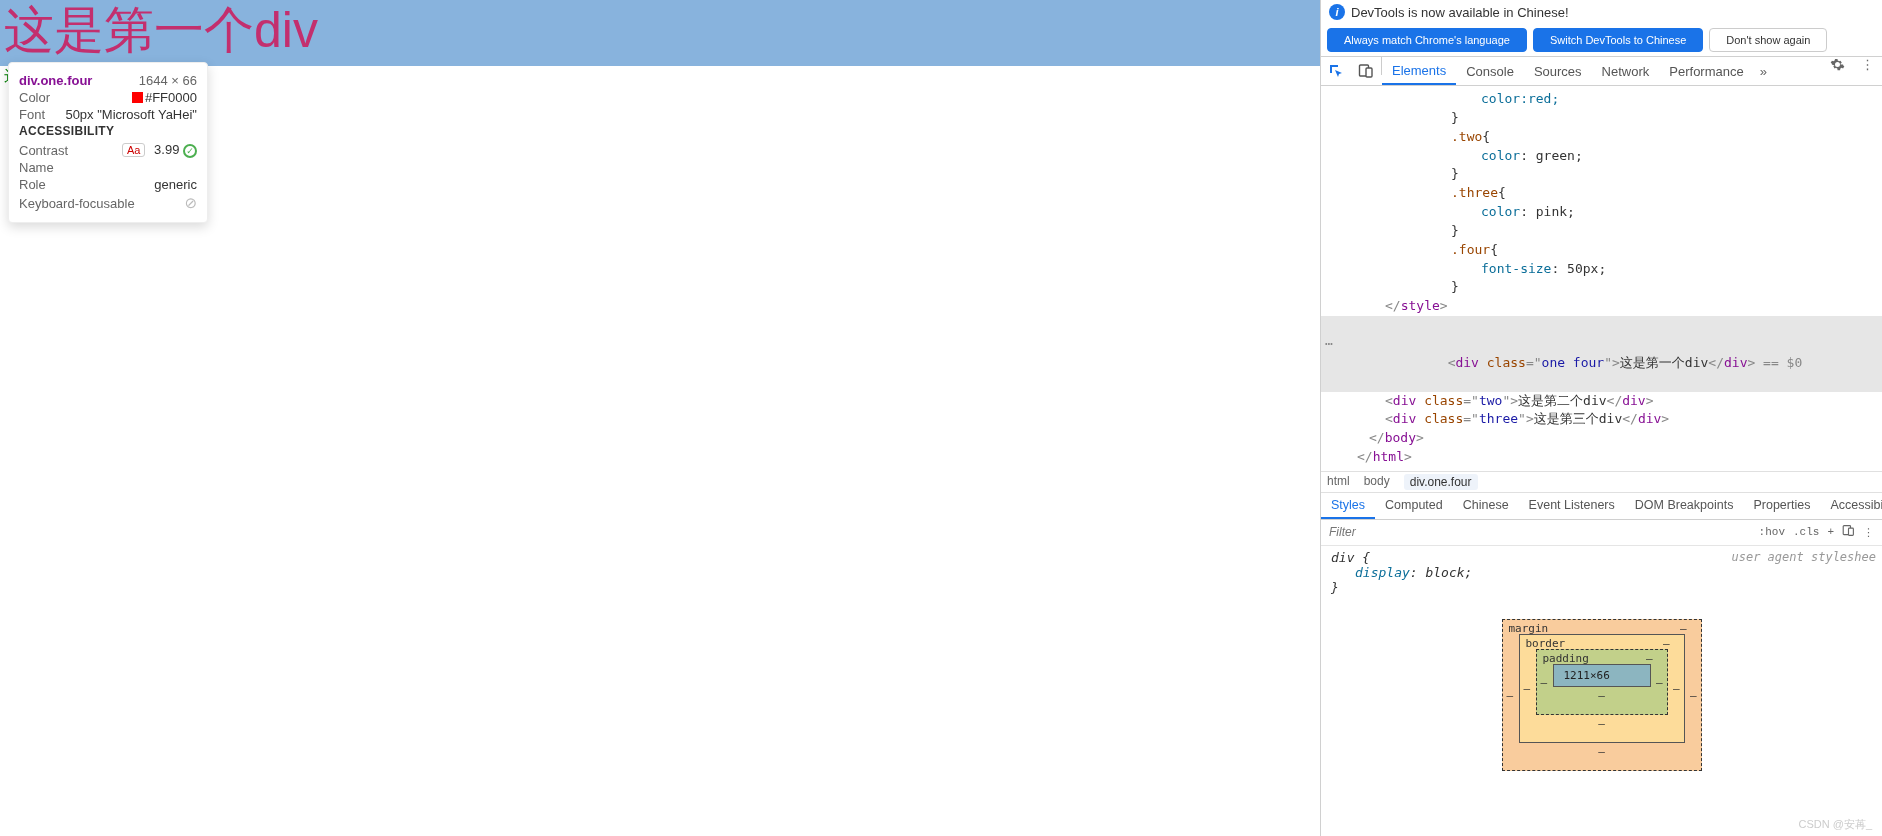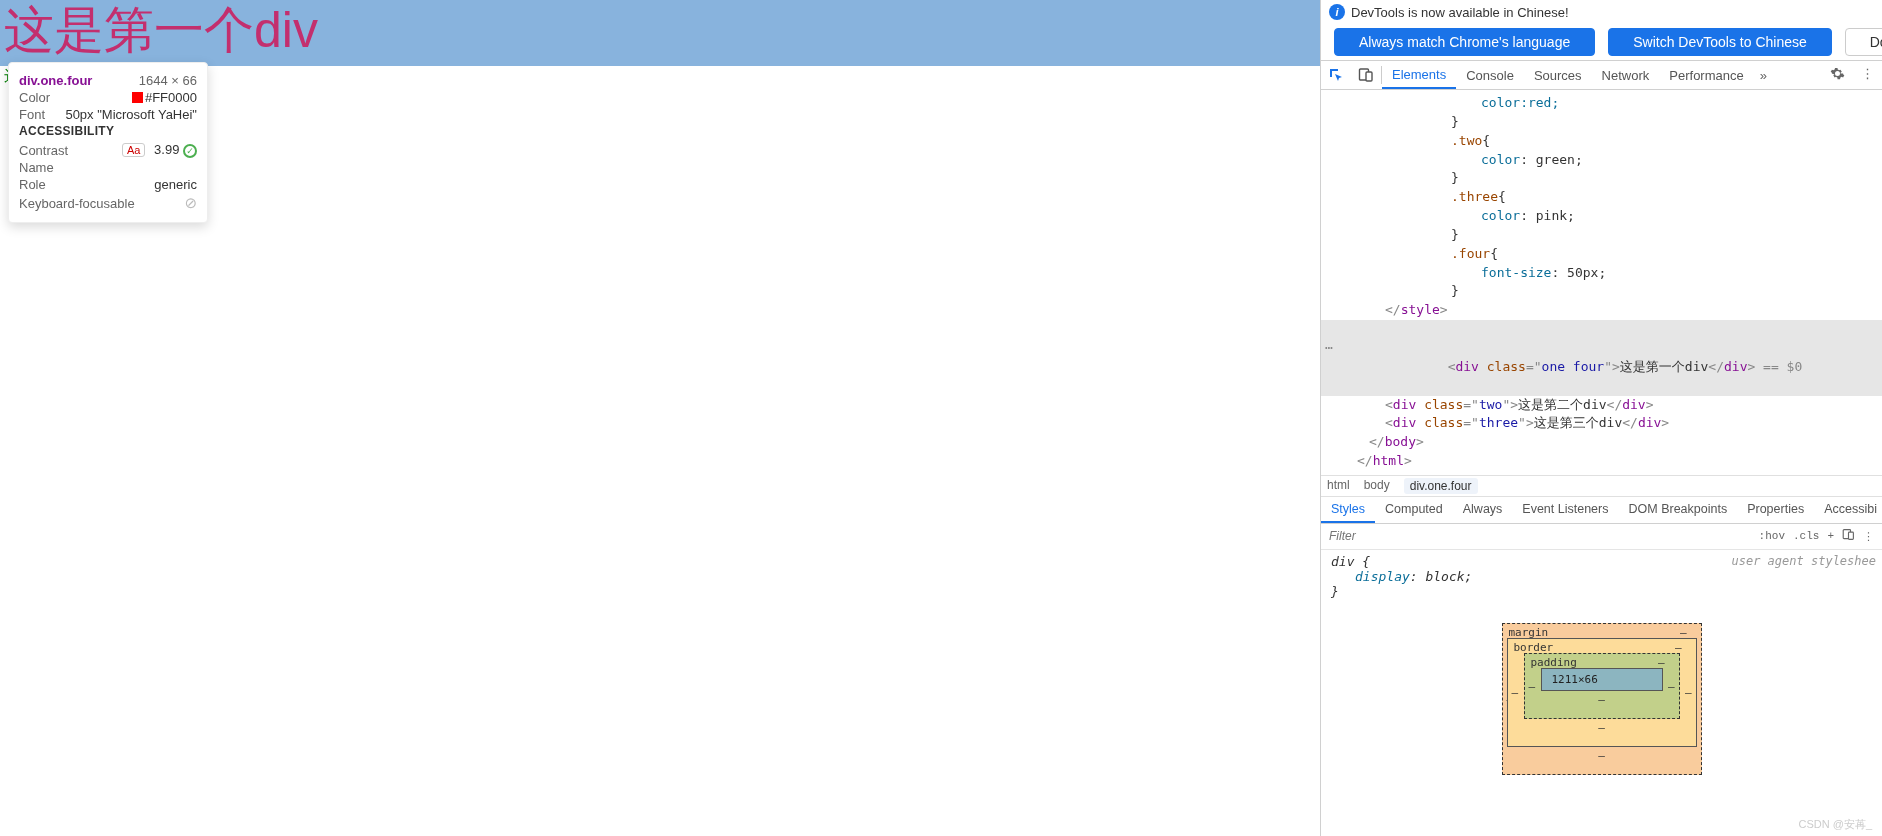--- a/index.html
+++ b/index.html
@@ -15,24 +15,24 @@
   .swatch { display: inline-block; width: 11px; height: 11px; background: #ff0000; margin-right: 2px; vertical-align: -1px; }
   .aa { display: inline-block; border: 1px solid #ccc; border-radius: 3px; padding: 0 4px; color: #c00; font-size: 11px; margin-right: 5px; }
   .check { width: 14px; height: 14px; border-radius: 50%; border: 2px solid #4caf50; display: inline-flex; align-items: center; justify-content: center; color: #4caf50; font-size: 9px; }
   .ban { color: #bbb; font-size: 15px; }
   .gray { color: #666; }
 
   .devtools { width: 562px; border-left: 1px solid #d0d0d0; display: flex; flex-direction: column; background: #fff; }
   .banner { padding: 4px 8px; font-size: 13px; color: #333; display: flex; align-items: center; gap: 6px; }
   .info-icon { width: 16px; height: 16px; border-radius: 50%; background: #1a73e8; color: #fff; display: inline-flex; align-items: center; justify-content: center; font-size: 11px; font-weight: bold; font-style: italic; }
   .btnrow { padding: 4px 6px; display: flex; gap: 6px; }
-  .btn { border-radius: 4px; padding: 5px 24px; font-size: 14px; cursor: pointer; border: 1px solid transparent; white-space: nowrap; margin-left: 7px; }
+  .btn { border-radius: 4px; padding: 5px 16px; font-size: 11px; cursor: pointer; border: 1px solid transparent; white-space: nowrap; }
   .btn.pri { background: #1a73e8; color: #fff; border-color: #1a73e8; }
   .btn.sec { background: #fff; color: #333; border-color: #ccc; }
-  .toolbar { display: flex; align-items: center; border-top: 1px solid #d0d0d0; border-bottom: 1px solid #d0d0d0; height: 30px; }
+  .toolbar { display: flex; border-top: 1px solid #d0d0d0; border-bottom: 1px solid #d0d0d0; height: 30px; }
   .tb-icon { width: 30px; height: 28px; display: inline-flex; align-items: center; justify-content: center; color: #555; cursor: pointer; }
   .tb-icon.active { color: #1a73e8; }
   .tabs { display: flex; flex: 1; height: 100%; align-items: center; }
   .tab { padding: 0 10px; height: 100%; display: flex; align-items: center; color: #555; cursor: pointer; font-size: 13px; }
   .tab.active { color: #1a73e8; border-bottom: 2px solid #1a73e8; }
   .more-icon { margin: 0 6px; color: #666; cursor: pointer; }
   .overflow { width: 60px; display: flex; justify-content: space-around; color: #666; }
 
   .dom { font-family: Consolas, monospace; font-size: 13px; padding: 4px 0; line-height: 1.45; flex: 0 0 auto; overflow: hidden; }
   .dom .ln { padding-left: 40px; white-space: pre; }
@@ -56,21 +56,21 @@
   .filter-row { display: flex; border-bottom: 1px solid #e5e5e5; height: 26px; align-items: center; }
   .filter-input { flex: 1; border: none; padding: 0 8px; font-size: 12px; color: #888; outline: none; font-style: italic; }
   .ftools { display: flex; gap: 8px; padding: 0 8px; color: #666; font-size: 11px; font-family: Liberation Mono, monospace; align-items: center; }
   .ftools span { cursor: pointer; }
   .rule { font-family: Consolas, monospace; font-size: 13px; padding: 4px 10px; position: relative; }
   .rule .ua { position: absolute; right: 6px; top: 4px; color: #999; font-style: italic; font-size: 12px; }
   .rule .pn { color: #0b6e99; font-style: italic; }
   .rule .pv { color: #333; font-style: italic; }
 
   .box-model { margin: 20px auto 0; width: 200px; font-family: Consolas, monospace; font-size: 11px; }
-  .bm-margin { background: #f9cc9d; border: 1px dashed #333; padding: 14px 4px 12px; position: relative; }
+  .bm-margin { background: #f9cc9d; border: 1px dashed #333; padding: 14px 16px 12px; position: relative; }
   .bm-border { background: #fddc9a; border: 1px solid #555; padding: 14px 16px 12px; position: relative; }
   .bm-padding { background: #c2d08a; border: 1px dashed #333; padding: 14px 16px 12px; position: relative; }
   .bm-content { background: #8cb5c0; border: 1px solid #555; padding: 4px 10px; color: #222; }
   .bm-label { position: absolute; top: 2px; left: 6px; color: #333; }
   .bm-dash-t { position: absolute; top: 2px; right: 14px; }
   .bm-dash-b { text-align: center; margin-top: 2px; }
   .bm-side { position: absolute; top: 50%; transform: translateY(-50%); }
   .watermark { position: absolute; right: 10px; bottom: 4px; color: #ccc; font-size: 11px; margin-left: 10px; }
 </style>
 </head>
@@ -187,21 +187,21 @@
 
     <div class="crumbs">
       <span class="crumb">html</span>
       <span class="crumb">body</span>
       <span class="crumb active">div.one.four</span>
     </div>
 
     <div class="styles-tabs">
       <div class="stab active">Styles</div>
       <div class="stab">Computed</div>
-      <div class="stab">Always</div>
+      <div class="stab">Chinese</div>
       <div class="stab">Event Listeners</div>
       <div class="stab">DOM Breakpoints</div>
       <div class="stab">Properties</div>
       <div class="stab">Accessibi</div>
     </div>
 
     <div class="filter-row">
       <input class="filter-input" placeholder="Filter" style="">
       <div class="ftools">
         <span>:hov</span>

